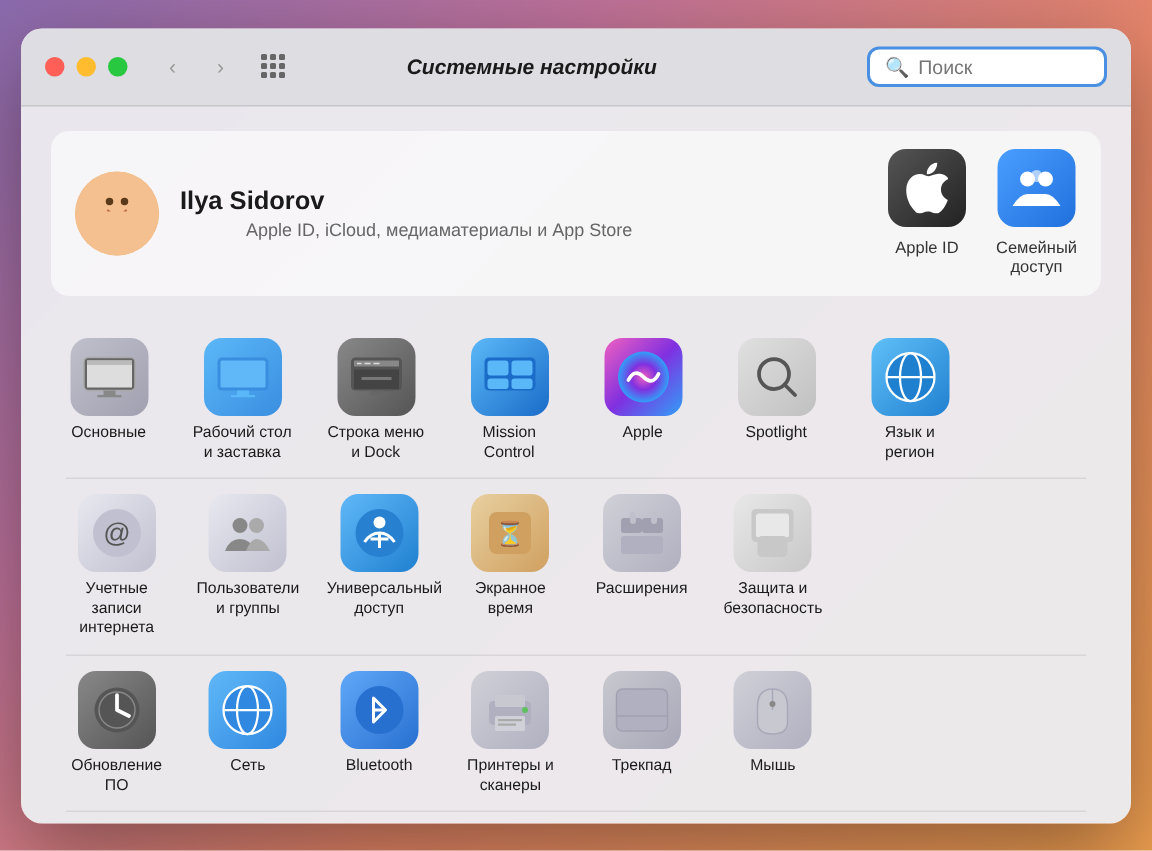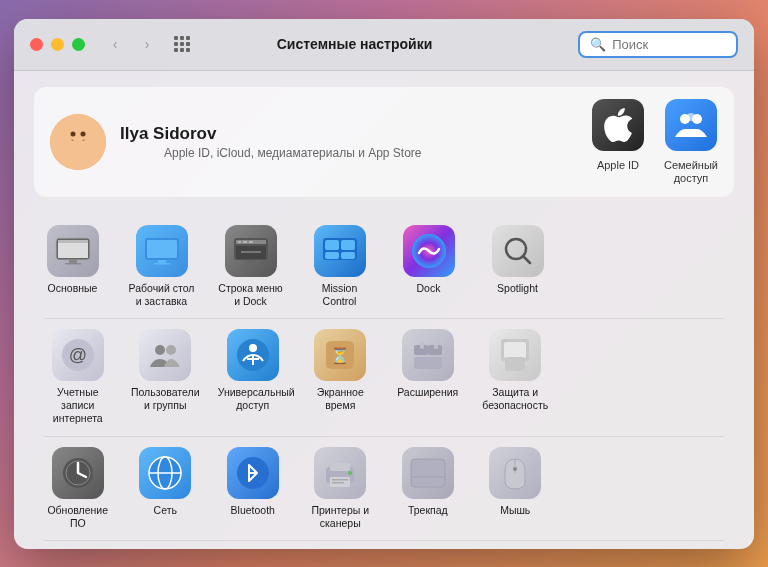--- a/index.html
+++ b/index.html
@@ -67,20 +67,21 @@
       color: #666;
       font-size: 18px;
     }
     .title-text {
       flex: 1;
       text-align: center;
       font-size: 14px;
       font-weight: 600;
       color: #1a1a1a;
       margin-left: -60px;
+      font-style: italic;
     }
     .search-box {
       display: flex;
       align-items: center;
       background: #fff;
       border: 2px solid #4A90E2;
       border-radius: 8px;
       padding: 4px 10px;
       gap: 6px;
       width: 160px;
@@ -361,30 +362,41 @@
                 <defs>
                   <radialGradient id="sg" cx="50%" cy="50%" r="50%">
                     <stop offset="0%" stop-color="#f060c0"></stop>
                     <stop offset="50%" stop-color="#8030e0"></stop>
                     <stop offset="100%" stop-color="#30a0f8"></stop>
                   </radialGradient>
                 </defs>
                 <path d="M8 20 Q12 12 18 18 Q24 24 28 16" stroke="white" stroke-width="2.5" fill="none" stroke-linecap="round"></path>
               </svg>
             </div>
-            <div class="icon-label">Dock</div>
+            <div class="icon-label">Apple</div>
           </div>
           <div class="icon-item">
             <div class="icon-img ic-spotlight" style="font-size: 26px; display: flex; align-items: center; justify-content: center;">
               <svg width="36" height="36" viewBox="0 0 36 36" fill="none">
                 <circle cx="16" cy="16" r="10" stroke="#555" stroke-width="2.5" fill="none"></circle>
                 <line x1="23" y1="23" x2="30" y2="30" stroke="#555" stroke-width="2.5" stroke-linecap="round"></line>
               </svg>
             </div>
             <div class="icon-label">Spotlight</div>
+          </div>
+          <div class="icon-item">
+            <div class="icon-img ic-lang" style="font-size: 26px; display: flex; align-items: center; justify-content: center;">
+              <svg width="36" height="36" viewBox="0 0 36 36" fill="none">
+                <circle cx="18" cy="18" r="16" fill="#2080d0"></circle>
+                <line x1="2" y1="18" x2="34" y2="18" stroke="white" stroke-width="1.5"></line>
+                <ellipse cx="18" cy="18" rx="7" ry="16" stroke="white" stroke-width="1.5" fill="none"></ellipse>
+                <circle cx="18" cy="18" r="16" stroke="white" stroke-width="1.5" fill="none"></circle>
+              </svg>
+            </div>
+            <div class="icon-label">Язык и<br>регион</div>
           </div>
         </div>
         <div style="display: grid; grid-template-columns: repeat(8, 1fr); gap: 0px;">
           <div style="grid-column: 1 / -1; height: 1px; background: rgba(0, 0, 0, 0.08); margin: 2px 10px;"></div>
           <div class="icon-item">
             <div class="icon-img ic-accounts" style="font-size: 26px; display: flex; align-items: center; justify-content: center;">
               <svg width="36" height="36" viewBox="0 0 36 36" fill="none">
                 <circle cx="18" cy="18" r="16" fill="#c0c0d0"></circle>
                 <text x="18" y="24" text-anchor="middle" font-size="18" fill="#555">@</text>
               </svg>

